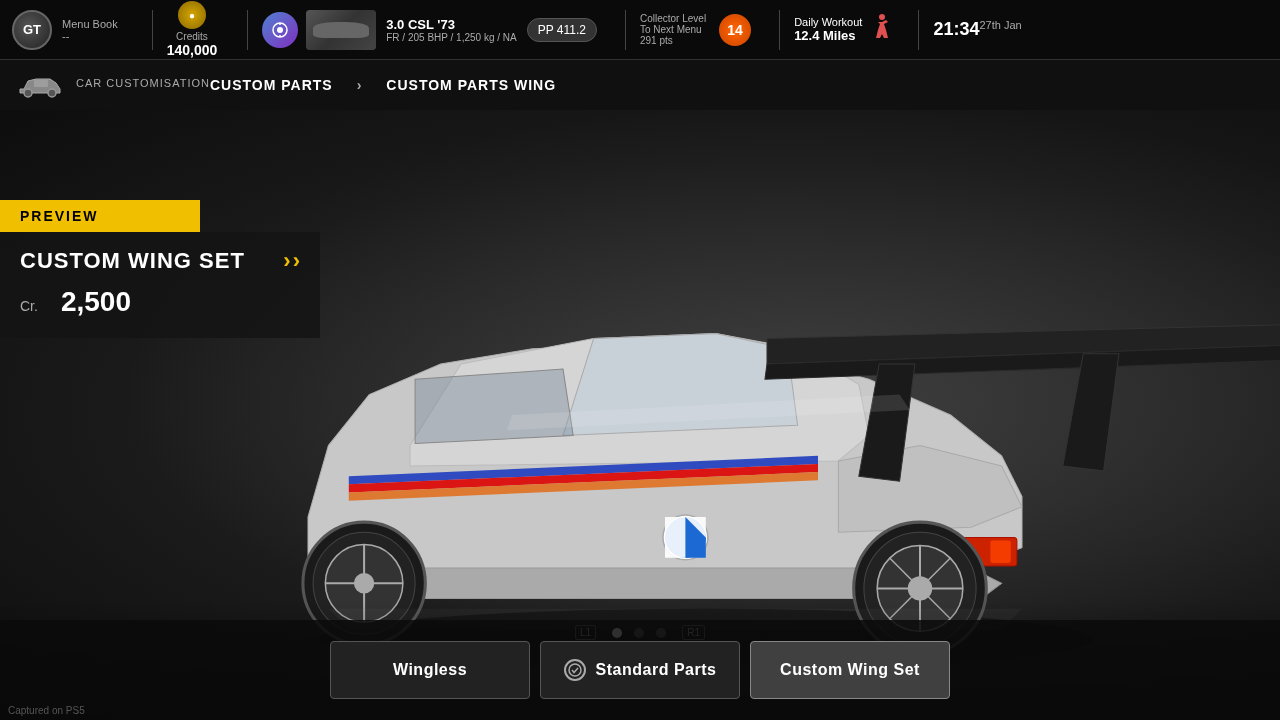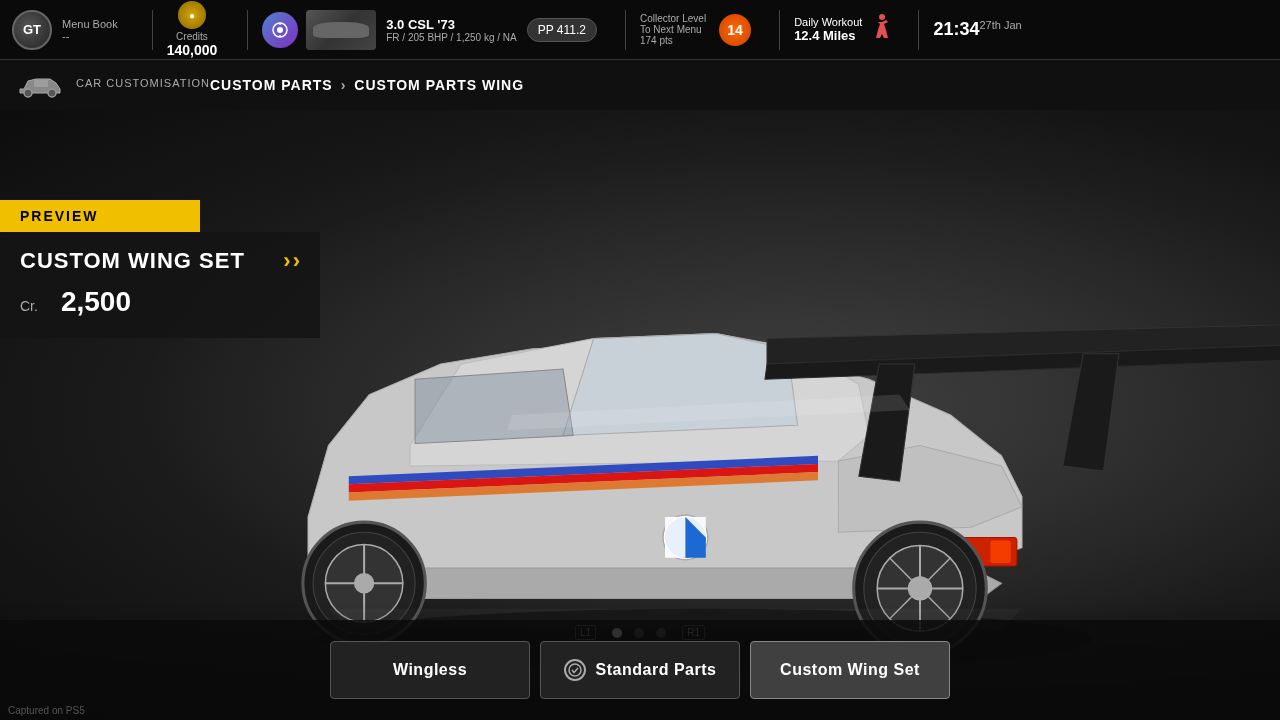--- a/index.html
+++ b/index.html
@@ -177,21 +177,21 @@
       margin-right: 12px;
       position: relative;
     }
     .car-icon-small svg { width: 100%; height: 100%; }
 
     .breadcrumb-section { display: flex; flex-direction: row; }
     .breadcrumb-top { font-size: 11px; color: #aaa; letter-spacing: 1px; }
     .breadcrumb-nav {
       display: flex;
       align-items: center;
-      gap: 8px;
+      gap: 24px;
       font-size: 14px;
       font-weight: bold;
       letter-spacing: 1px;
     }
     .breadcrumb-arrow { color: #aaa; }
 
     
     .main-content {
       position: absolute;
       top: 110px; left: 0; right: 0; bottom: 0;
@@ -411,21 +411,21 @@
     <span class="car-specs">FR / 205 BHP / 1,250 kg / NA</span>
   </div>
 
   <div class="pp-badge">PP 411.2</div>
 
   <div class="divider-v"></div>
 
   <div class="collector-section">
     <span class="collector-label">Collector Level</span>
     <span class="collector-sublabel">To Next Menu</span>
-    <span class="collector-pts">174 pts</span>
+    <span class="collector-pts">291 pts</span>
   </div>
   <div class="collector-badge">14</div>
 
   <div class="divider-v"></div>
 
   <div class="workout-section">
     <span class="workout-label">Daily Workout</span>
     <span class="workout-miles">12.4 Miles</span>
   </div>
 

